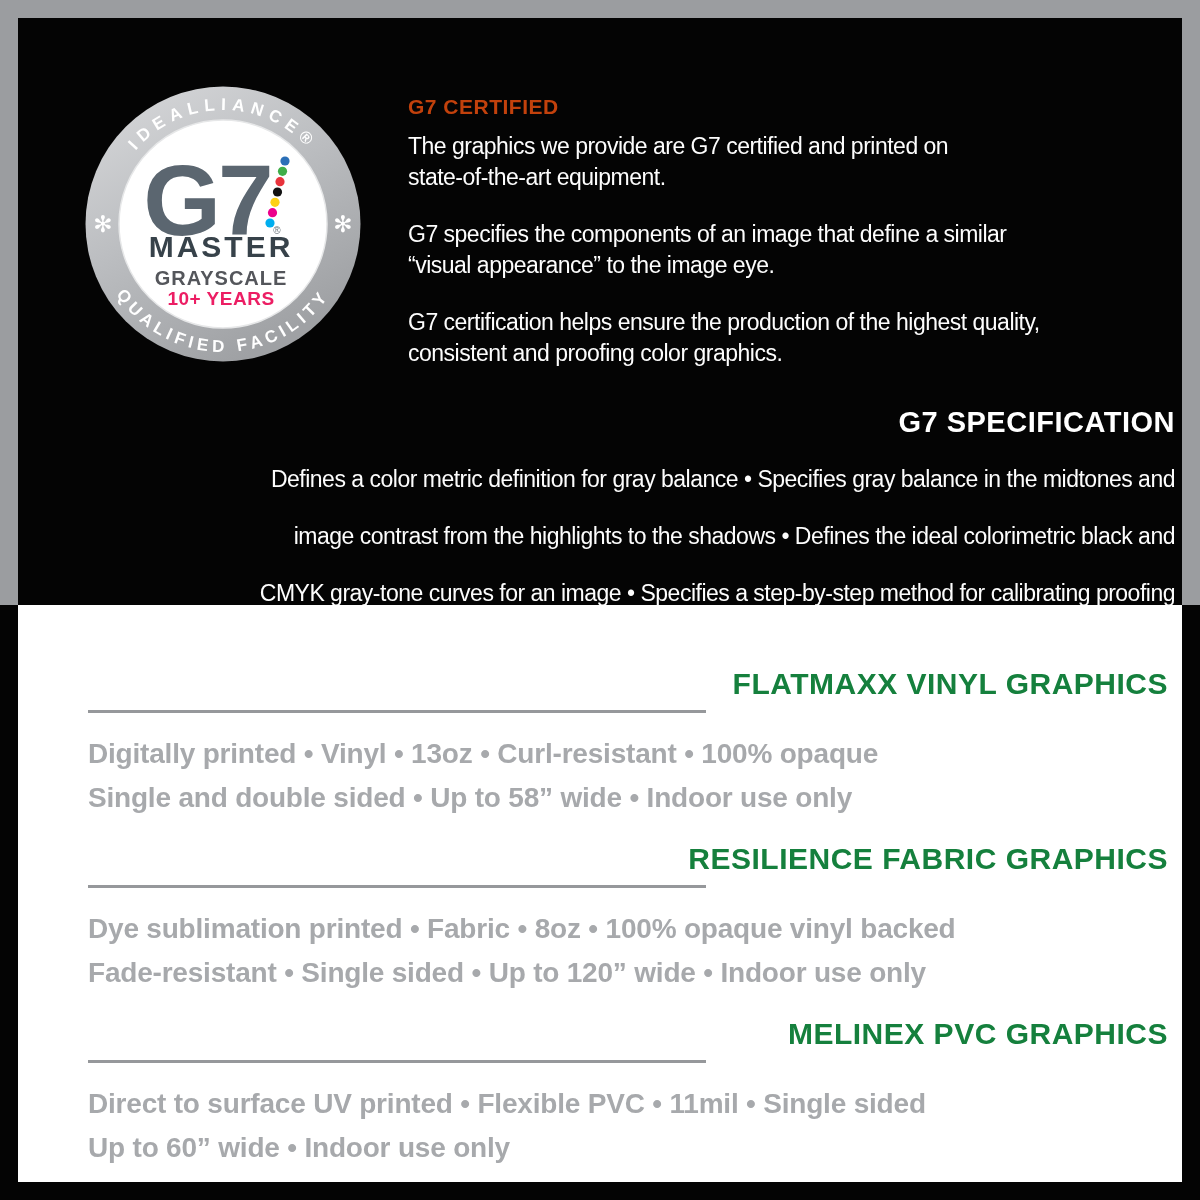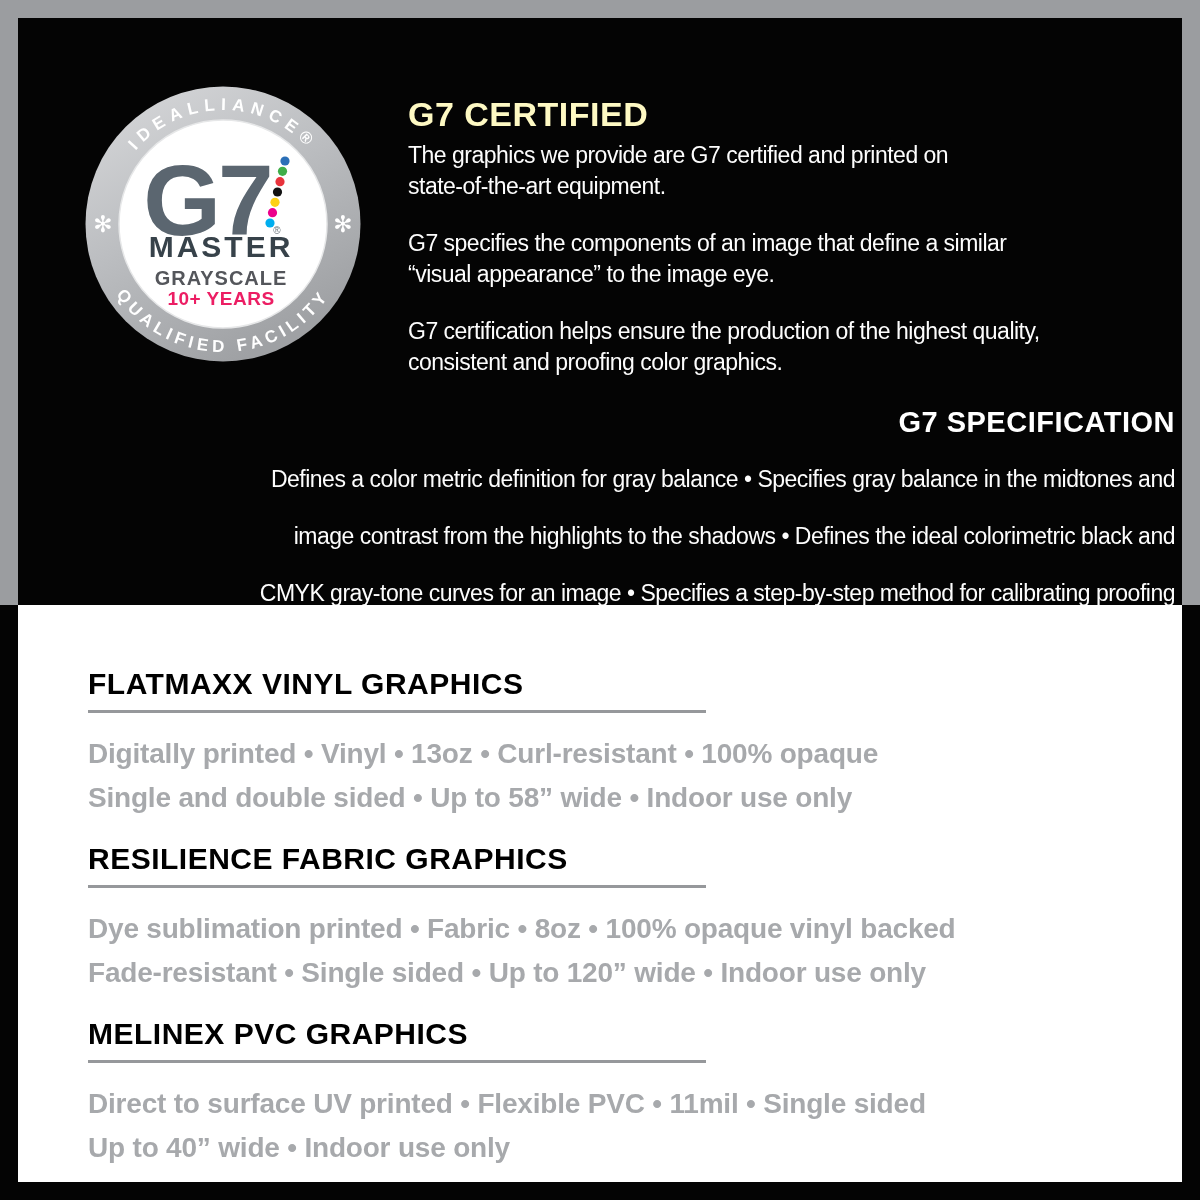--- a/index.html
+++ b/index.html
@@ -30,22 +30,22 @@
   }
   .white-panel{
     position:absolute;left:18px;top:605px;width:1164px;height:577px;
     background:var(--panel_white);
   }
   
   .badge{position:absolute;left:67px;top:68px;width:276px;height:276px;}
   
   .cert-block{position:absolute;left:390px;top:77px;width:780px;color:#fdfdfd;}
   .cert-title{
-    font-size:34px;font-weight:700;letter-spacing:0.5px;color:#fef9c3;
-    margin-bottom:6px;
+    font-size:21px;font-weight:700;letter-spacing:0.5px;color:#c2410c;
+    margin-bottom:12px;
   }
   .cert-para{margin-bottom:26px;}
   .body-line{
     font-size:23px;line-height:31px;letter-spacing:-0.5px;font-weight:400;
     white-space:nowrap;
   }
   
   .spec-block{position:absolute;left:67px;top:388px;width:1090px;color:#fdfdfd;text-align:right;}
   .spec-title{
     font-size:29px;font-weight:700;letter-spacing:0.5px;color:#ffffff;
@@ -53,22 +53,22 @@
   }
   .spec-line{
     font-size:23px;line-height:33px;letter-spacing:-0.5px;font-weight:400;
     white-space:nowrap;
     margin-top:24px;
   }
   
   .products{position:absolute;left:70px;top:62px;width:1080px;}
   .product{margin-bottom:22px;}
   .product-title{
-    font-size:30px;font-weight:700;letter-spacing:0.5px;color:#000000;
-    margin-bottom:9px;white-space:nowrap;
+    font-size:30px;font-weight:700;letter-spacing:0.5px;color:#15803d;
+    margin-bottom:9px;white-space:nowrap;text-align:right;
   }
   .product-rule{
     width:618px;height:3px;background:var(--rule_gray);margin-bottom:19px;
   }
   .product-line{
     font-size:28px;line-height:44px;font-weight:700;letter-spacing:-0.2px;
     color:var(--muted_text);white-space:nowrap;
   }
   .badge text{font-family:"Liberation Sans", sans-serif;}
   .snowflake{font-family:"DejaVu Sans", sans-serif;}
@@ -163,17 +163,17 @@
       <div class="product-title">RESILIENCE FABRIC GRAPHICS</div>
       <div class="product-rule"></div>
       <div class="product-line">Dye sublimation printed • Fabric • 8oz • 100% opaque vinyl backed</div>
       <div class="product-line">Fade-resistant • Single sided • Up to 120” wide • Indoor use only</div>
     </div>
 
     <div class="product">
       <div class="product-title">MELINEX PVC GRAPHICS</div>
       <div class="product-rule"></div>
       <div class="product-line">Direct to surface UV printed • Flexible PVC • 11mil • Single sided</div>
-      <div class="product-line">Up to 40” wide • Indoor use only</div>
+      <div class="product-line">Up to 60” wide • Indoor use only</div>
     </div>
 
   </div>
 </div>
 
 </body></html>

